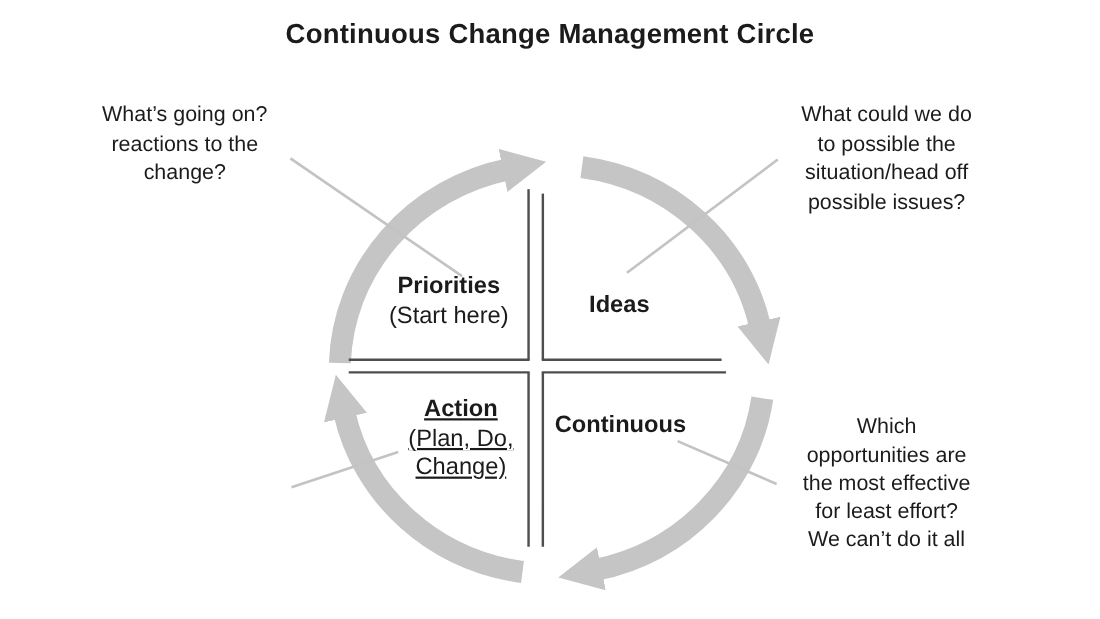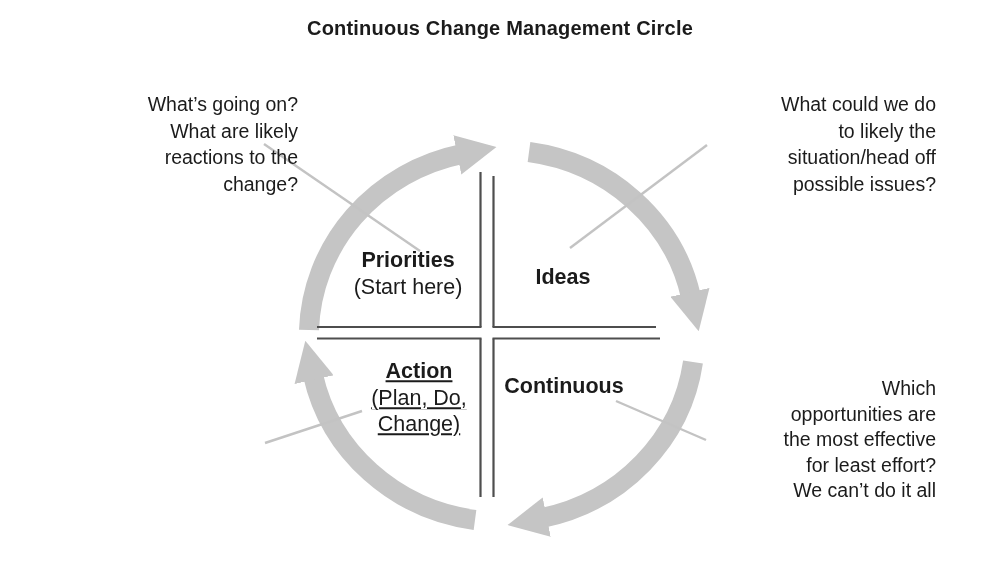--- a/index.html
+++ b/index.html
@@ -13,32 +13,32 @@
     position:relative;
     width:1000px;height:563px;
     background:#ffffff;
     font-family:"Liberation Sans", sans-serif;
     color:var(--ink);
     overflow:hidden;
   }
   .title{
     position:absolute;top:17px;left:0;width:100%;
     text-align:center;
-    font-size:20px;font-weight:700;letter-spacing:.2px;
+    font-size:25px;font-weight:700;letter-spacing:.2px;
     margin:0;
   }
   .diagram-svg{position:absolute;top:0;left:0;width:1000px;height:563px;}
   .annotation{
     position:absolute;
     text-align:center;
     font-size:19.5px;line-height:26.5px;
     color:var(--ink);
   }
   .annotation.br{line-height:25.5px;}
-  .ann-line{display:block;text-align:right;}
+  .ann-line{display:block;}
   .quad-label{
     position:absolute;
     transform:translate(-50%,-50%);
     text-align:center;
     font-size:21.5px;line-height:26.5px;
     white-space:nowrap;
   }
   .quad-label .head{font-weight:700;display:block;}
   .quad-label .sub{font-weight:400;display:block;}
 </style>
@@ -94,28 +94,27 @@
     <span class="sub">(Plan, Do,</span>
     <span class="sub">Change)</span>
   </div>
 
   <div class="quad-label" style="left:564px;top:386px;">
     <span class="head">Continuous</span>
   </div>
 
   <div class="annotation tl" style="left:38px;top:91px;width:260px;">
     <span class="ann-line">What’s going on?</span>
-    <span class="ann-line">What are likely</span>
     <span class="ann-line">reactions to the</span>
     <span class="ann-line">change?</span>
   </div>
 
   <div class="annotation tr" style="left:676px;top:91px;width:260px;">
     <span class="ann-line">What could we do</span>
-    <span class="ann-line">to likely the</span>
+    <span class="ann-line">to possible the</span>
     <span class="ann-line">situation/head off</span>
     <span class="ann-line">possible issues?</span>
   </div>
 
 
   <div class="annotation br" style="left:676px;top:376px;width:260px;">
     <span class="ann-line">Which</span>
     <span class="ann-line">opportunities are</span>
     <span class="ann-line">the most effective</span>
     <span class="ann-line">for least effort?</span>

